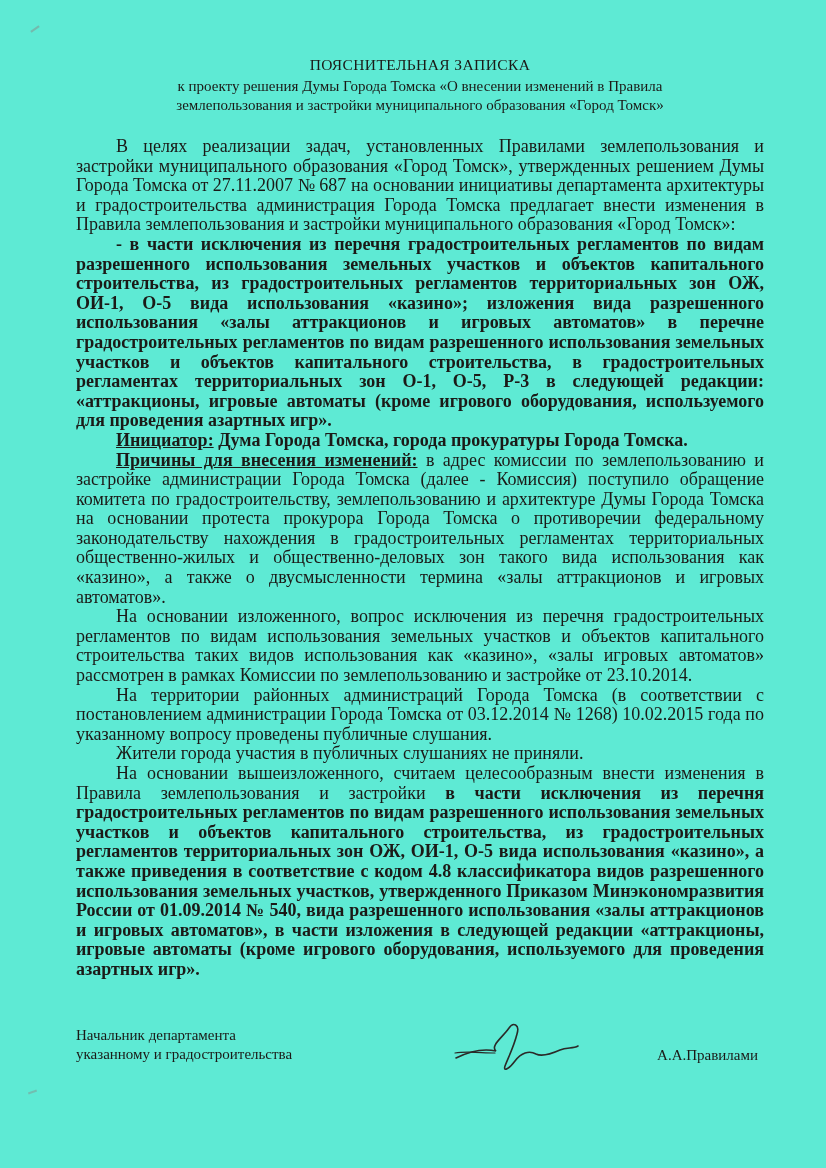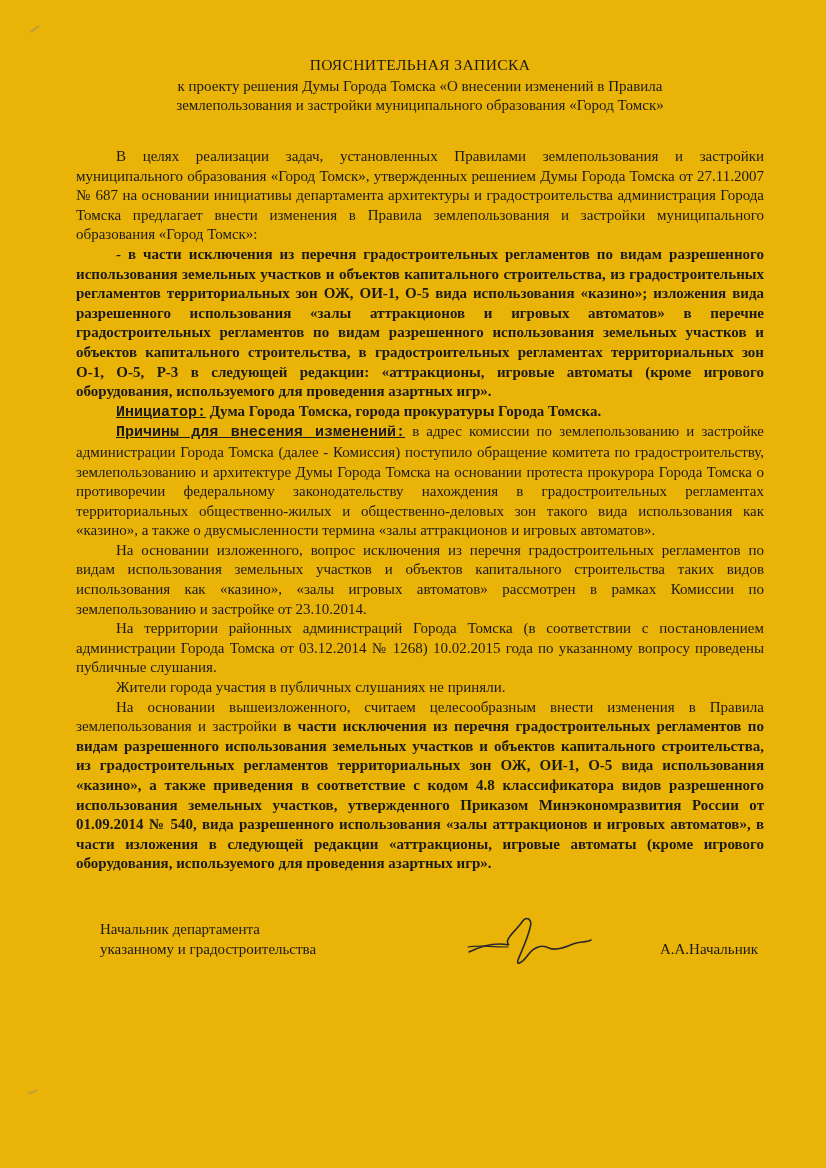--- a/index.html
+++ b/index.html
@@ -5,21 +5,21 @@
   html, body {
     margin: 0;
     padding: 0;
     background: #ffffff;
   }
   .page {
     position: relative;
     width: 826px;
     height: 1168px;
     margin: 0 auto;
-    background: #eab308;
+    background: #5eead4;
     color: #1b1a17;
     font-family: "Liberation Serif", "DejaVu Serif", serif;
     overflow: hidden;
   }
   .content {
     position: absolute;
     left: 76px;
     right: 62px;
     top: 56px;
   }
@@ -28,43 +28,42 @@
     font-size: 15.5px;
     letter-spacing: 0.4px;
     margin-bottom: 3px;
   }
   .doc-subtitle {
     text-align: center;
     font-size: 15px;
     line-height: 19px;
   }
   .doc-body {
-    margin-top: 32px;
-    font-size: 15px;
+    margin-top: 22px;
+    font-size: 18px;
     line-height: 19.6px;
     text-align: justify;
   }
   .doc-body p {
     margin: 0;
     text-indent: 40px;
   }
   .b { font-weight: bold; }
-  .u { text-decoration: underline; font-family: Liberation Mono, monospace; }
+  .u { text-decoration: underline; }
   .sig-row {
     margin-top: 46px;
     display: flex;
     align-items: flex-start;
     font-size: 15px;
     line-height: 19.6px;
     text-align: left;
   }
   .sig-left {
     width: 300px;
     flex: 0 0 auto;
-    margin-left: 24px;
   }
   .sig-scribble-wrap {
     flex: 1 1 auto;
     display: flex;
     justify-content: center;
     margin-top: -4px;
   }
   .sig-name {
     flex: 0 0 auto;
     margin-top: 20px;
@@ -134,17 +133,17 @@
         <div>указанному и градостроительства</div>
       </div>
 
       <div class="sig-scribble-wrap">
         <svg width="130" height="52" viewBox="0 0 130 52">
           <path d="M4 36 C 16 30, 30 26, 44 29 C 38 24, 50 16, 57 6 C 61 0, 68 2, 65 12 C 62 24, 57 34, 53 44 C 51 50, 57 47, 63 39 C 69 31, 77 28, 84 32 C 90 35, 99 32, 108 28 C 115 25, 121 27, 126 24" stroke="#2b2a28" fill="none" stroke-width="1.6" stroke-linecap="round"></path>
           <path d="M3 31 C 15 29, 30 31, 43 31" stroke="#2b2a28" fill="none" stroke-width="1.2" stroke-linecap="round"></path>
         </svg>
       </div>
 
-      <div class="sig-name">А.А.Начальник</div>
+      <div class="sig-name">А.А.Правилами</div>
     </div>
 
   </div>
 </div>
 
 </body></html>

